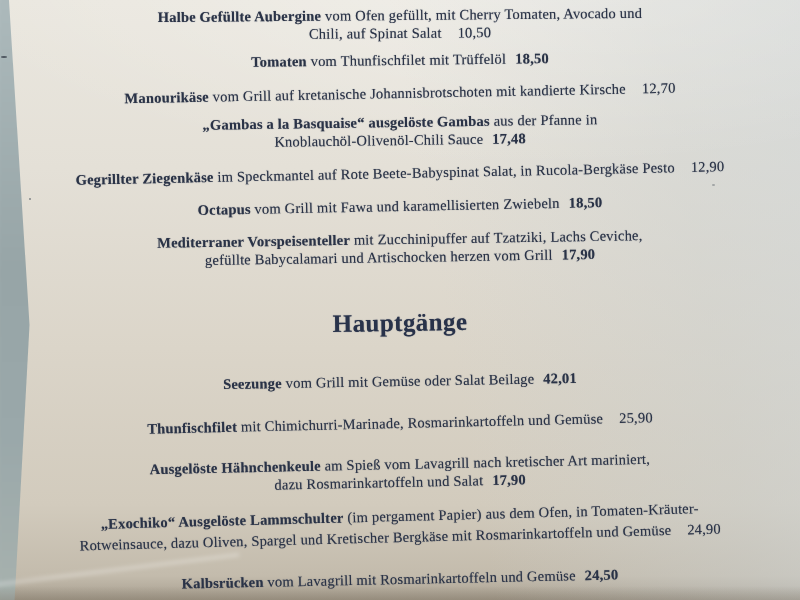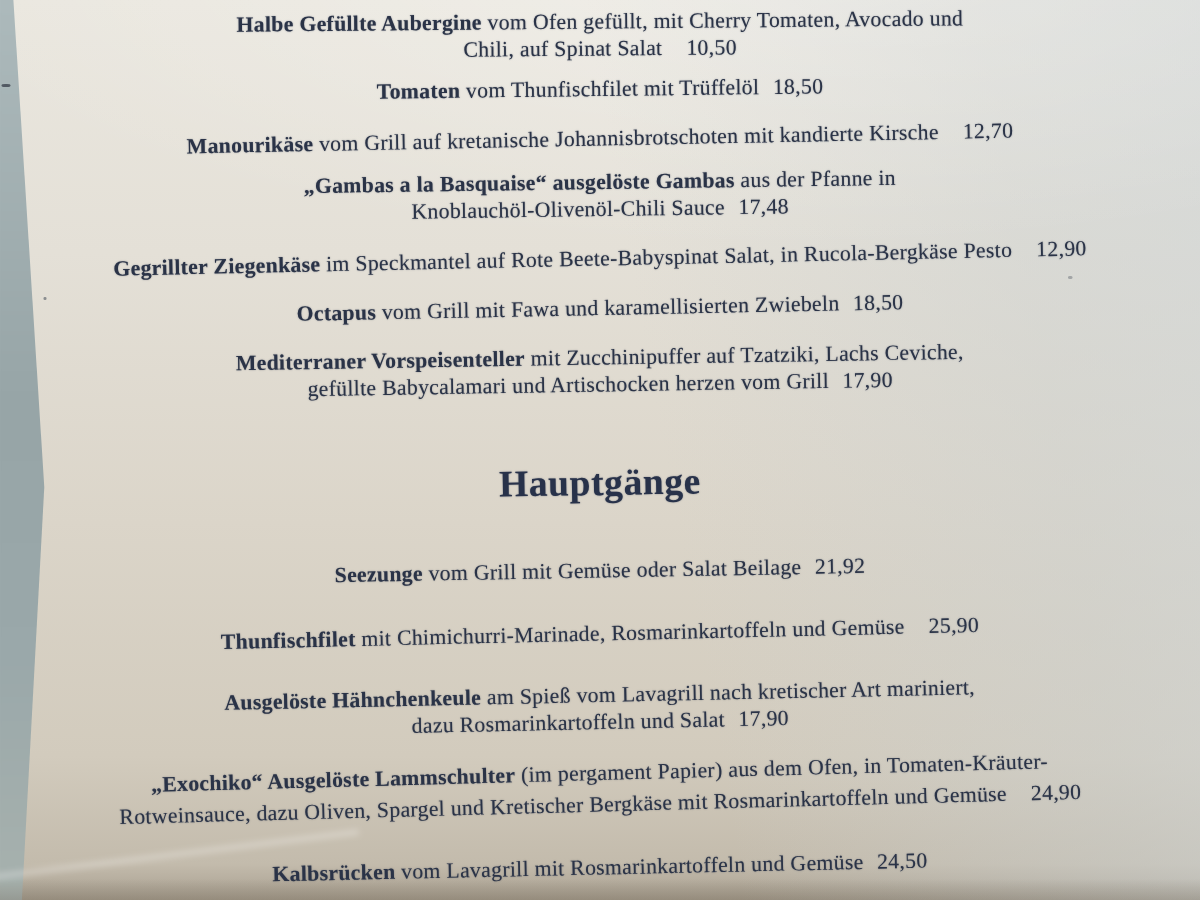--- a/index.html
+++ b/index.html
@@ -38,21 +38,21 @@
 
   .item{
     position:absolute;left:20px;width:760px;text-align:center;
     font-size:14.5px;line-height:18px;color:#2a3347;
     letter-spacing:.2px;
     text-shadow:0 0 1px rgba(42,51,71,.55);
     transform:rotate(var(--tilt,-1deg));
   }
   .nm{font-weight:bold;}
   .price{margin-left:16px;}
-  .p2{margin-left:9px;}
+  .p2{margin-left:9px;font-weight:bold;}
   .lh21{line-height:21px;}
   .heading{
     position:absolute;left:20px;width:760px;text-align:center;
     font-size:25px;font-weight:bold;color:#28324a;
     letter-spacing:.4px;text-shadow:0 0 1px rgba(40,50,74,.6);
     transform:rotate(-0.9deg);
   }
 </style>
 </head>
 <body>
@@ -101,21 +101,21 @@
   <div class="item" style="top:230px;--tilt:-0.9deg">
     <span class="nm">Mediterraner Vorspeisenteller</span>
     <span class="ds">mit Zucchinipuffer auf  Tzatziki, Lachs Ceviche,</span><br>
     <span class="ds">gefüllte Babycalamari und Artischocken herzen vom Grill</span><span class="price p2">17,90</span>
   </div>
 
   <div class="heading" style="top:309px">Hauptgänge</div>
 
   <div class="item" style="top:372px;--tilt:-1deg">
     <span class="nm">Seezunge</span>
-    <span class="ds">vom Grill mit Gemüse oder Salat Beilage</span><span class="price p2">21,92</span>
+    <span class="ds">vom Grill mit Gemüse oder Salat Beilage</span><span class="price p2">42,01</span>
   </div>
 
   <div class="item" style="top:414px;--tilt:-1.3deg">
     <span class="nm">Thunfischfilet</span>
     <span class="ds">mit Chimichurri-Marinade, Rosmarinkartoffeln und Gemüse</span><span class="price">25,90</span>
   </div>
 
   <div class="item" style="top:455px;--tilt:-1.2deg">
     <span class="nm">Ausgelöste Hähnchenkeule</span>
     <span class="ds">am Spieß vom Lavagrill nach kretischer Art mariniert,</span><br>

